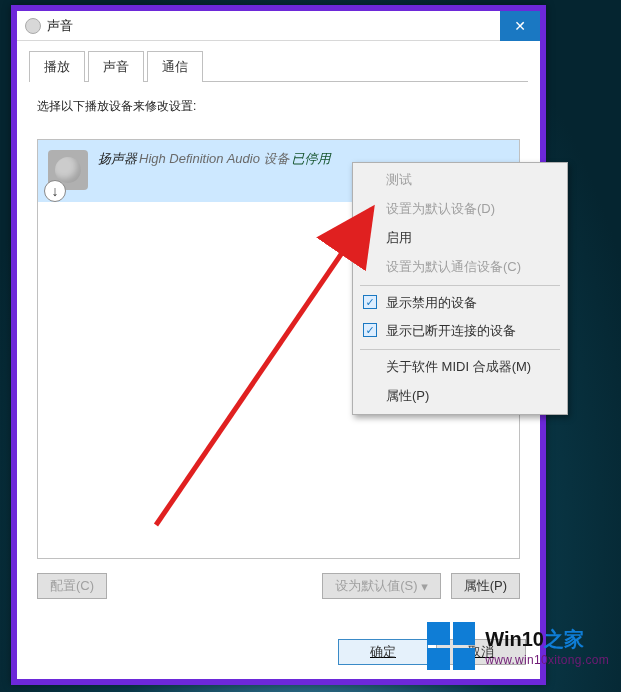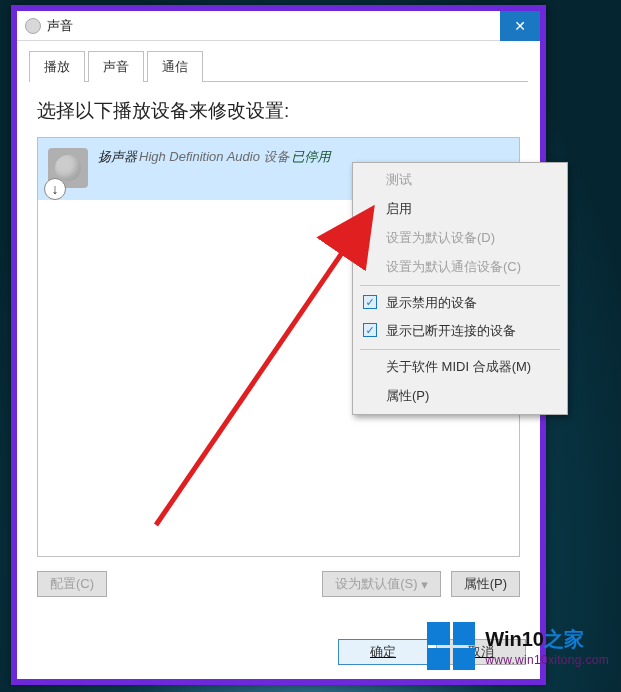--- a/index.html
+++ b/index.html
@@ -67,21 +67,21 @@
     color: #333;
     position: relative;
     margin-right: 3px;
     z-index: 1;
   }
   .tab.active { background: #fff; z-index: 2; }
   .tab.active::after {
     content:""; position:absolute; left:0; right:0; bottom:-1px; height:2px; background:#fff;
   }
   .content { flex: 1; padding: 16px 20px 10px 20px; display:flex; flex-direction:column; }
-  .desc { font-size: 19px; color: #222; margin-bottom: 13px; }
+  .desc { font-size: 12px; color: #222; margin-bottom: 24px; }
   .devbox {
     border: 1px solid #c0c0c0;
     height: 420px;
     background: #fff;
     position: relative;
     overflow: hidden;
   }
   .devitem {
     background: #cde8ff;
     padding: 10px 10px 12px 10px;
@@ -225,22 +225,22 @@
   </div>
 
   <div class="footer">
     <div class="btn" style="background:#e5f1fb;border-color:#3a8ac7">确定</div>
     <div class="btn">取消</div>
   </div>
 </div>
 
 <div class="ctxmenu">
   <div class="ctxitem disabled">测试</div>
+  <div class="ctxitem disabled">设置为默认设备(D)</div>
   <div class="ctxitem">启用</div>
-  <div class="ctxitem disabled">设置为默认设备(D)</div>
   <div class="ctxitem disabled">设置为默认通信设备(C)</div>
   <div class="ctxsep"></div>
   <div class="ctxitem">
     <span class="check">✓</span>
     <span>显示禁用的设备</span>
   </div>
   <div class="ctxitem">
     <span class="check">✓</span>
     <span>显示已断开连接的设备</span>
   </div>

